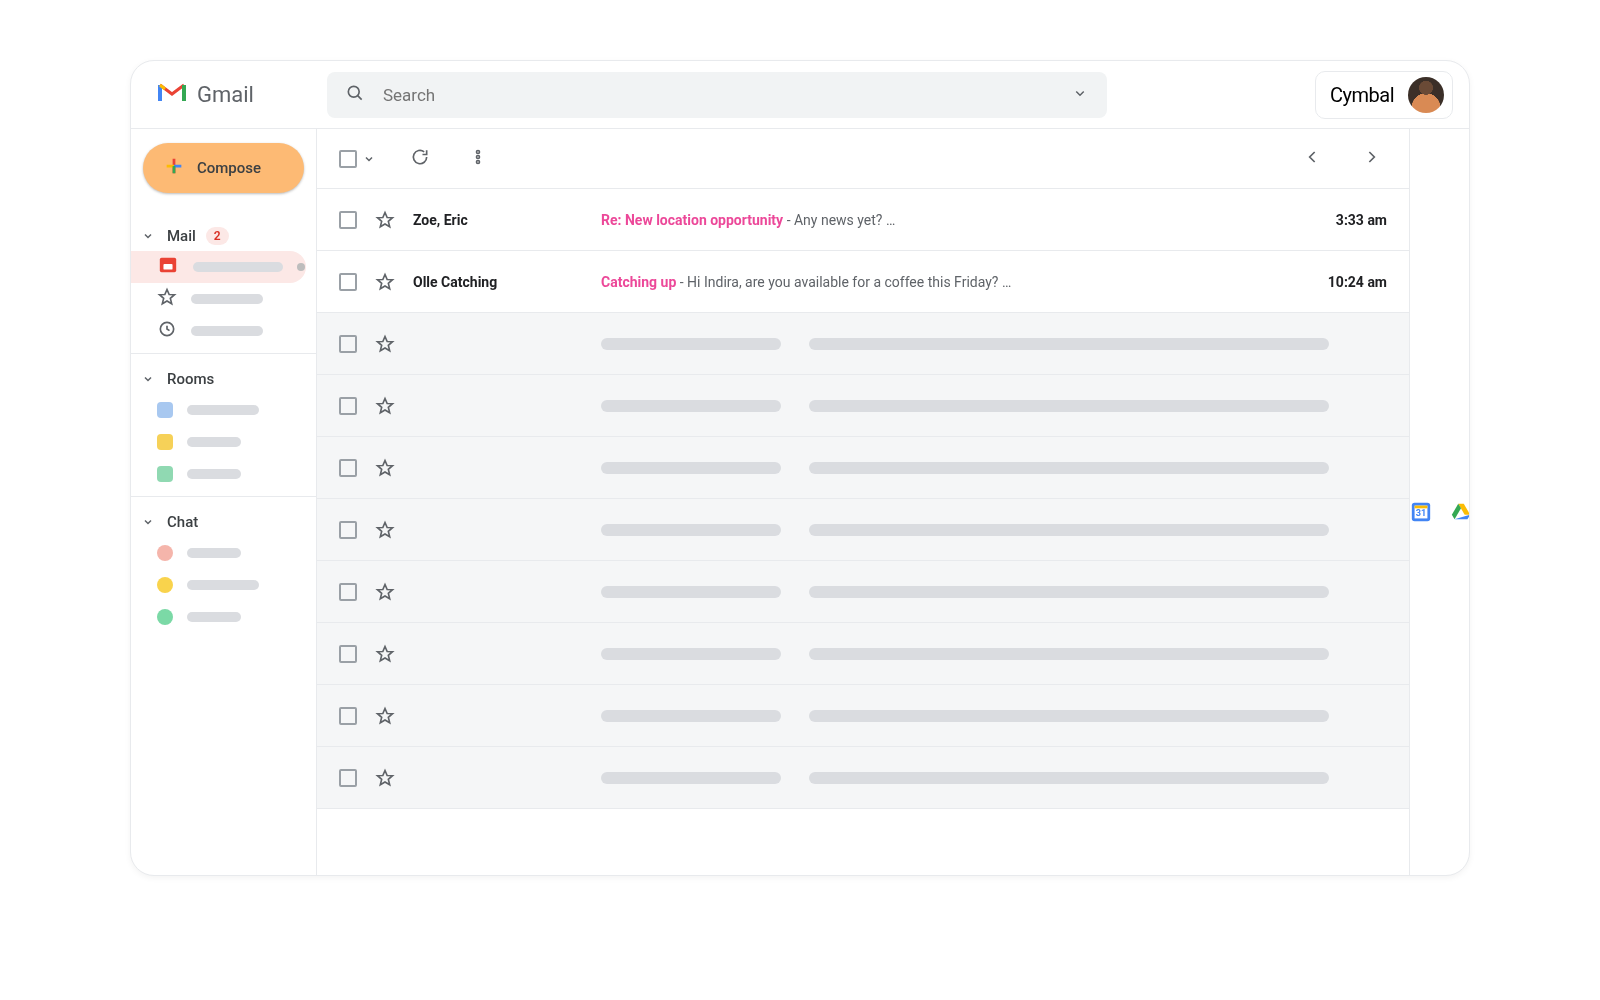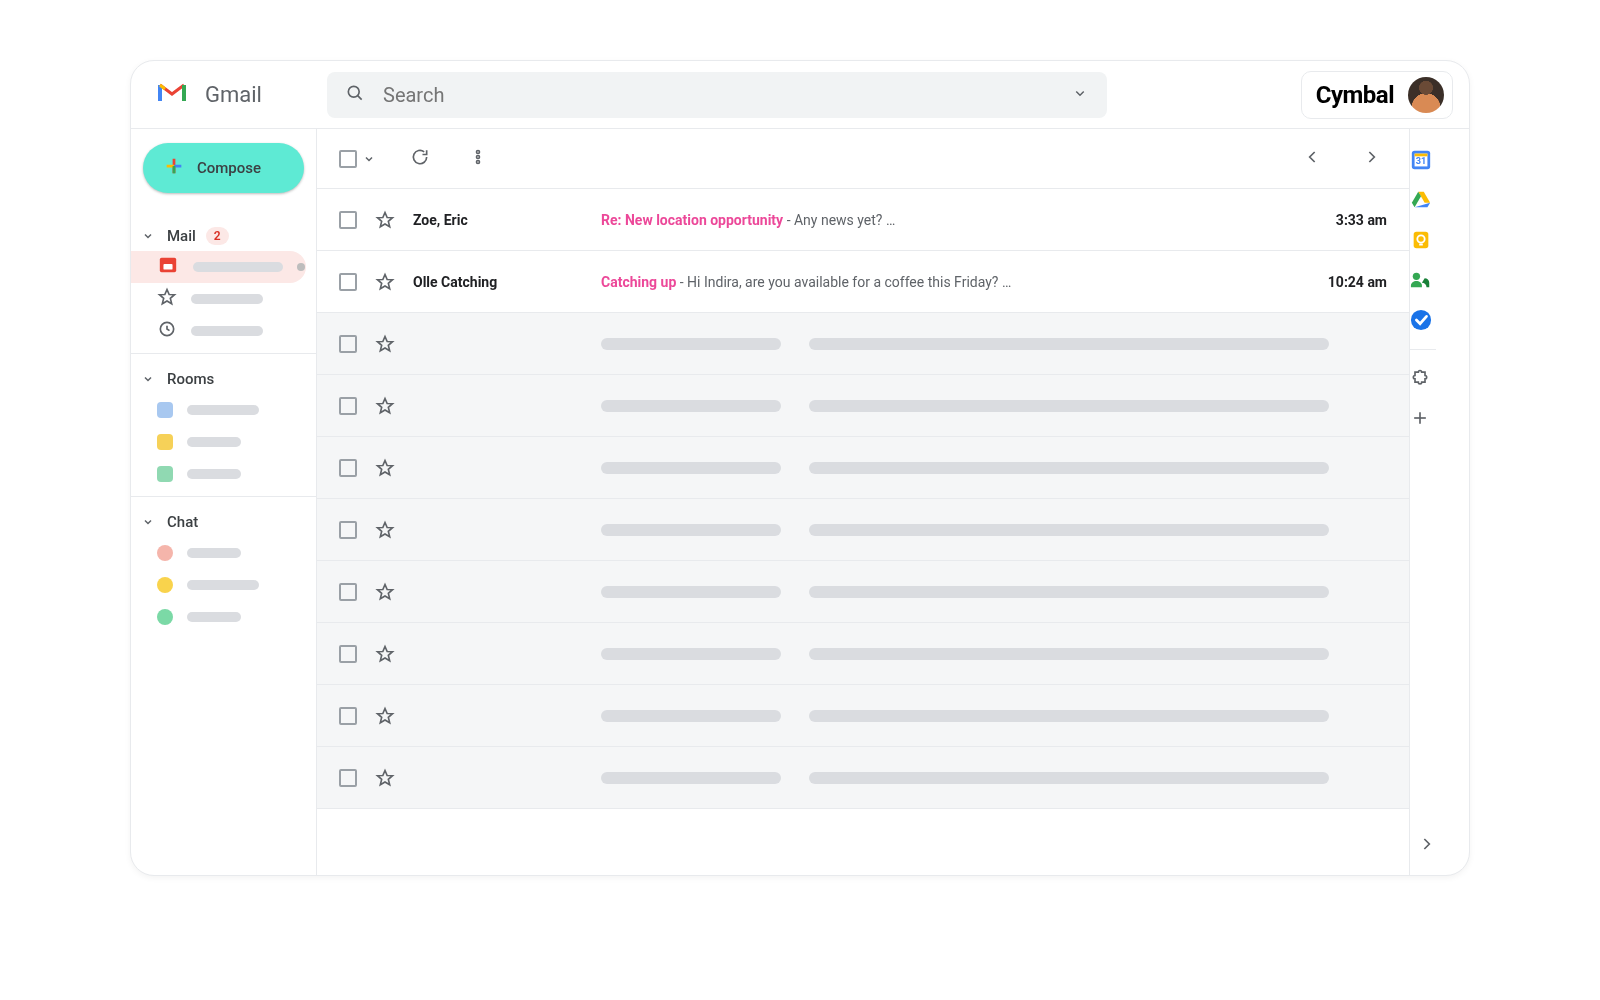--- a/index.html
+++ b/index.html
@@ -20,45 +20,45 @@
   .window{
     width:1340px;height:816px;margin-top:60px;
     border:1px solid var(--line);border-radius:24px;
     background:var(--bg);overflow:hidden;position:relative;
     box-shadow:0 2px 6px rgba(0,0,0,.05);
     display:flex;flex-direction:column;
   }
   
   
   .hdr{display:flex;align-items:center;height:68px;padding:0 16px;border-bottom:1px solid var(--line);gap:10px}
-  .brand{display:flex;align-items:center;gap:18px;width:170px;padding-left:10px}
+  .brand{display:flex;align-items:center;gap:10px;width:170px;padding-left:10px}
   .app-name{font-size:22px;color:var(--text2);}
   .search{
     flex:1;max-width:780px;height:46px;background:#f1f3f4;border-radius:8px;
     display:flex;align-items:center;padding:0 18px;gap:16px;color:var(--text2);
   }
-  .search input{flex:1;border:0;background:transparent;outline:0;font-size:20px;color:var(--text)}
+  .search input{flex:1;border:0;background:transparent;outline:0;font-size:17px;color:var(--text)}
   .hdr-right{margin-left:auto;display:flex;align-items:center;gap:14px;
     border:1px solid var(--line);border-radius:10px;padding:5px 8px 5px 14px;}
-  .org{font-weight:700;font-size:24px;letter-spacing:-.5px}
+  .org{font-weight:400;font-size:20px;letter-spacing:-.5px}
   .avatar{width:36px;height:36px;border-radius:50%;background:
     radial-gradient(circle at 50% 30%, #6a4a36 0 22%, transparent 23%),
     radial-gradient(circle at 50% 85%, #d98a54 0 40%, transparent 41%),
     linear-gradient(#3b2f28,#3b2f28);
     background-color:#a6c7b1}
   
   
   .body{flex:1;display:flex;min-height:0}
   
   
   .sb{width:186px;border-right:1px solid var(--line);display:flex;flex-direction:column;overflow-y:auto}
   .compose{margin:14px 12px 18px 12px;height:50px;border:0;border-radius:26px;
     display:flex;align-items:center;gap:12px;padding:0 20px;
     box-shadow:0 1px 3px rgba(0,0,0,.18),0 1px 2px rgba(0,0,0,.1);
-    background:#5eead4;color:var(--text);font-size:15px;font-weight:500;cursor:pointer}
+    background:#fdba74;color:var(--text);font-size:15px;font-weight:500;cursor:pointer}
   .section{border-top:1px solid var(--line);padding:10px 0 6px}
   .section:first-of-type{border-top:0}
   .sec-hdr{display:flex;align-items:center;gap:10px;padding:6px 8px;color:var(--text);font-size:15px;font-weight:500}
   .badge{background:var(--chip-red);color:var(--red);font-size:12px;border-radius:10px;padding:2px 8px;font-weight:600}
   .item{display:flex;align-items:center;gap:14px;height:32px;padding:0 0 0 26px;border-radius:0 18px 18px 0;margin-right:10px}
   .item.active{background:var(--chip-red)}
   .bar{height:10px;border-radius:5px;background:var(--muted)}
   .bar.sm{width:54px}
   .bar.md{width:72px}
   .bar.lg{width:90px}
@@ -87,21 +87,21 @@
   .msg .subj{color:#ec4899}
   .time{font-weight:700;color:#202124;white-space:nowrap}
   .ph{height:12px;border-radius:6px;background:var(--muted)}
   .row.read .sender .ph{width:130px}
   .row.read .msg{display:flex;gap:28px;align-items:center}
   .row.read .msg .ph:first-child{width:180px}
   .row.read .msg .ph:last-child{flex:1;max-width:520px}
   .row.read .time .ph{width:52px}
   
   
-  .panel{width:60px;border-left:1px solid var(--line);display:flex;flex-direction:column;align-items:flex-start;padding-top:20px;gap:18px}
+  .panel{width:60px;border-left:1px solid var(--line);display:flex;flex-direction:row;align-items:center;padding-top:20px;gap:18px}
   .panel .app{width:22px;height:22px}
   .panel .sep{width:26px;height:1px;background:var(--line);margin:0}
   
   
 </style>
 </head>
 <body>
 
 <div class="window">
 

